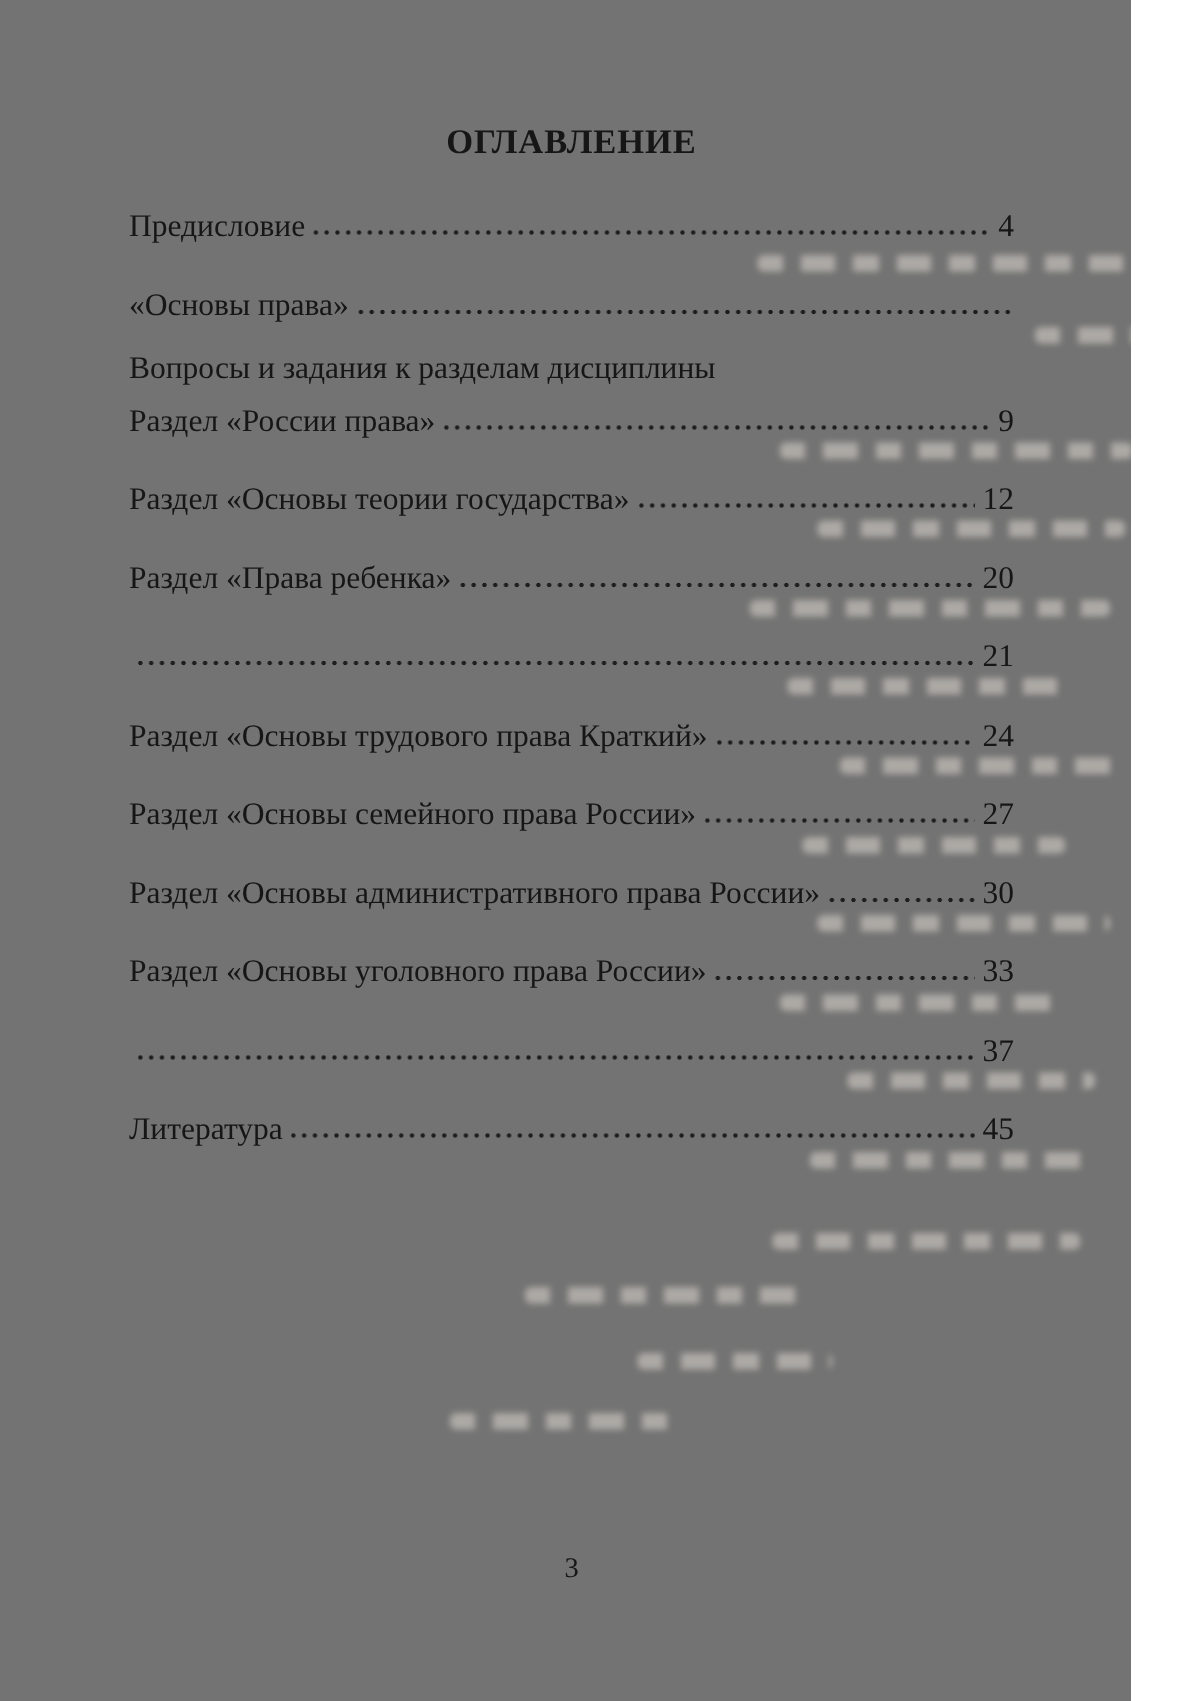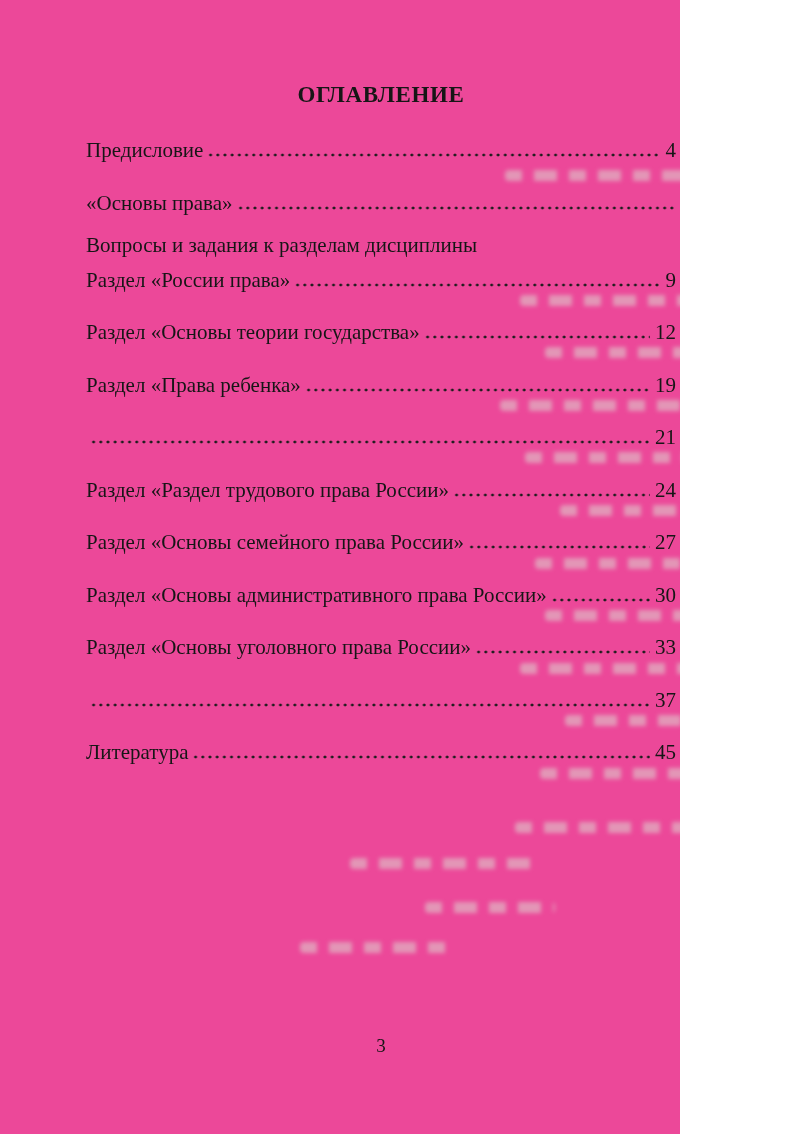--- a/index.html
+++ b/index.html
@@ -1,20 +1,20 @@
 <!DOCTYPE html>
 <html><head>
 <meta charset="utf-8">
 <style>
   html, body { margin: 0; padding: 0; background: #ffffff; }
   .page {
     position: relative;
-    width: 680px;
+    width: 754px;
     height: 1134px;
-    background: #ec4899;
+    background: #737373;
     font-family: "Liberation Serif", serif;
     color: #161616;
     overflow: hidden;
   }
   .content {
     position: absolute;
     left: 86px;
     top: 0;
     width: 590px;
   }
@@ -122,30 +122,30 @@
       <div class="row">
         <span class="label">Раздел «Основы теории государства»</span>
         <span class="dots"></span>
         <span class="pagenum">12</span>
       </div>
 
 
       <div class="row">
         <span class="label">Раздел «Права ребенка»</span>
         <span class="dots"></span>
-        <span class="pagenum">19</span>
+        <span class="pagenum">20</span>
       </div>
 
       <div class="row">
         <span class="dots"></span>
         <span class="pagenum">21</span>
       </div>
 
       <div class="row">
-        <span class="label">Раздел «Раздел трудового права России»</span>
+        <span class="label">Раздел «Основы трудового права Краткий»</span>
         <span class="dots"></span>
         <span class="pagenum">24</span>
       </div>
 
       <div class="row">
         <span class="label">Раздел «Основы семейного права России»</span>
         <span class="dots"></span>
         <span class="pagenum">27</span>
       </div>
 

